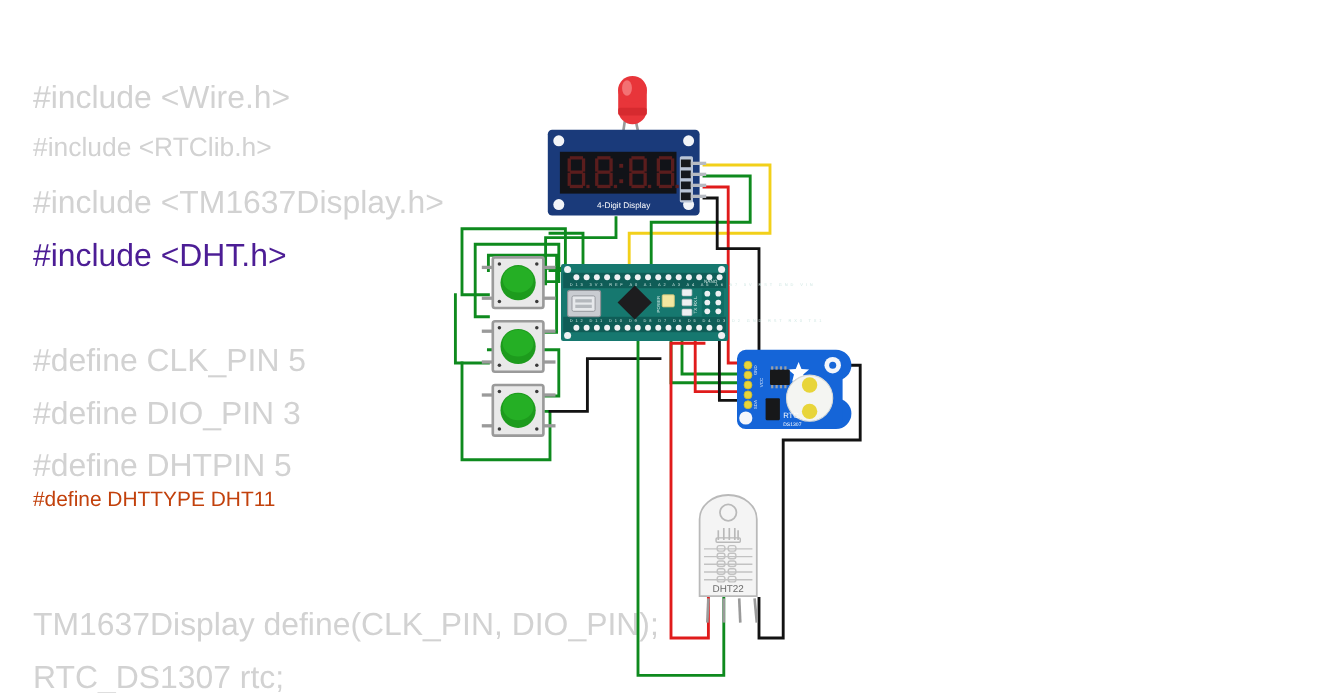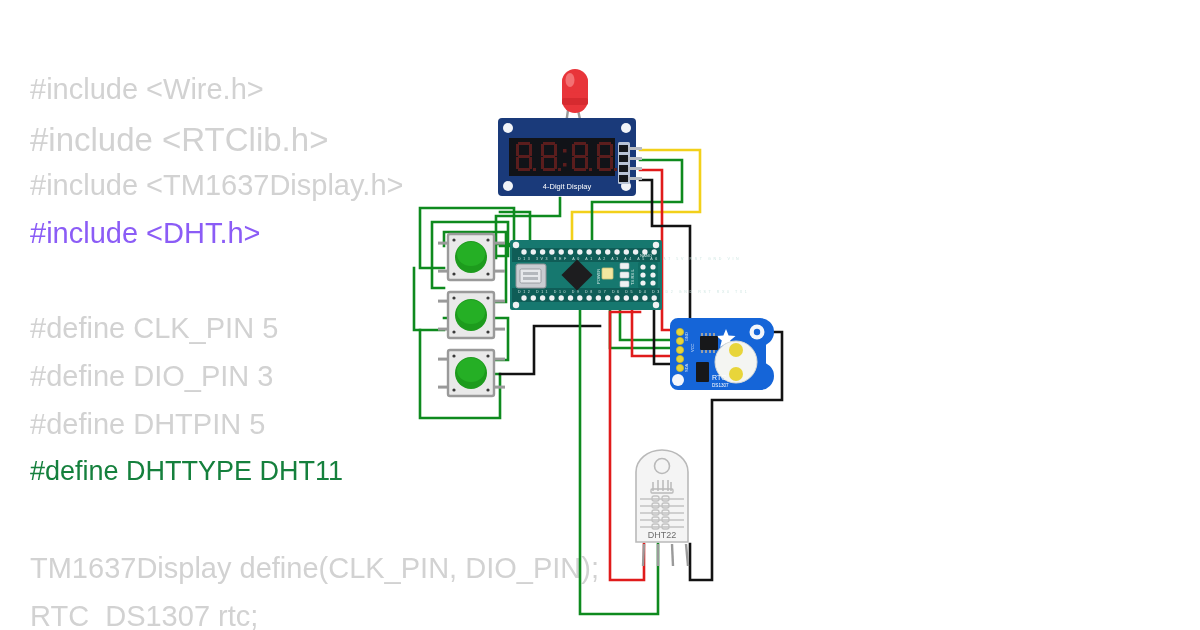--- a/index.html
+++ b/index.html
@@ -26,27 +26,27 @@
   .leg{stroke:#9a9a9a;stroke-width:2.4;fill:none;}
   .pcb-txt{font-family:"Liberation Sans",sans-serif;fill:#ffffff;}
 </style>
 </head>
 <body>
 
 <div id="stage">
 
   <div class="code-layer" id="codeLayer">
       <div class="code-line" style="left: 30px; top: 73px; color: rgb(210, 210, 210); font-size: 29px;">#include &lt;Wire.h&gt;</div>
-      <div class="code-line" style="left: 30px; top: 121px; color: rgb(210, 210, 210); font-size: 33px;">#include &lt;RTClib.h&gt;</div>
+      <div class="code-line" style="left: 30px; top: 121px; color: rgb(210, 210, 210); font-size: 24px;">#include &lt;RTClib.h&gt;</div>
       <div class="code-line" style="left: 30px; top: 169px; color: rgb(210, 210, 210); font-size: 29px; text-align: center;">#include &lt;TM1637Display.h&gt;</div>
-      <div class="code-line" style="left: 30px; top: 217px; color: #8b5cf6; font-size: 29px;">#include &lt;DHT.h&gt;</div>
+      <div class="code-line" style="left: 30px; top: 217px; color: #4c1d95; font-size: 29px;">#include &lt;DHT.h&gt;</div>
       <div class="code-line" style="left: 30px; top: 312px; color: rgb(210, 210, 210); font-size: 29px;">#define CLK_PIN 5</div>
       <div class="code-line" style="left: 30px; top: 360px; color: rgb(210, 210, 210); font-size: 29px;">#define DIO_PIN 3</div>
       <div class="code-line" style="left: 30px; top: 408px; color: rgb(210, 210, 210); font-size: 29px;">#define DHTPIN 5</div>
-      <div class="code-line" style="left: 30px; top: 456px; color: #15803d; font-size: 27px;">#define DHTTYPE DHT11</div>
+      <div class="code-line" style="left: 30px; top: 444px; color: #c2410c; font-size: 19px;">#define DHTTYPE DHT11</div>
       <div class="code-line" style="left: 30px; top: 552px; color: rgb(210, 210, 210); font-size: 29px;">TM1637Display define(CLK_PIN, DIO_PIN);</div>
       <div class="code-line" style="left: 30px; top: 600px; color: rgb(210, 210, 210); font-size: 29px;">RTC_DS1307 rtc;</div>
     </div>
 
   <svg class="circuit" viewBox="0 0 1200 630">
 
     <g id="wireGroup">
         <path class="wire" d="M 640 150 L 700 150 L 700 212 L 572 212 L 572 246" stroke="#f2d01a" stroke-width="2.6"></path>
         <path class="wire" d="M 640 160 L 682 160 L 682 202 L 592 202 L 592 246" stroke="#0e8a1e" stroke-width="2.6"></path>
         <path class="wire" d="M 640 170 L 662 170 L 662 330 L 680 330" stroke="#e01b1b" stroke-width="2.6"></path>

